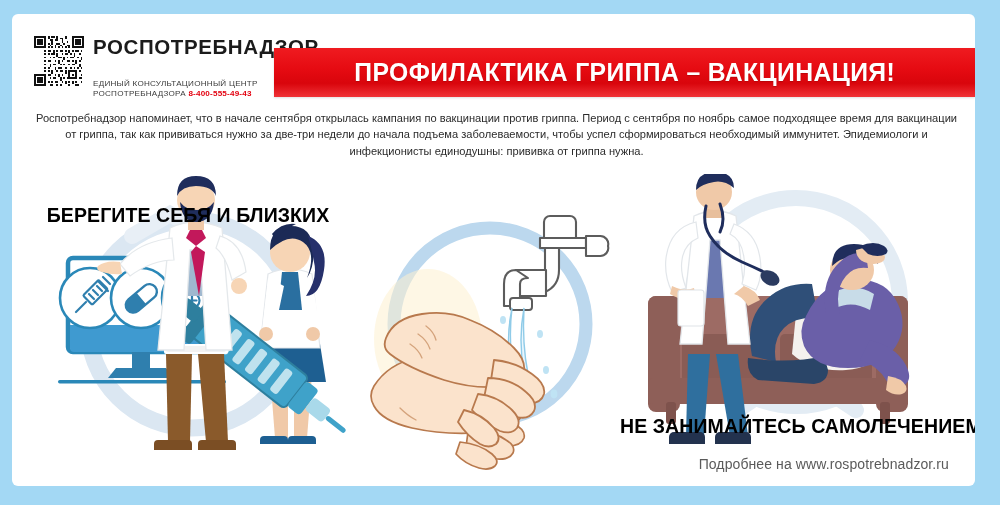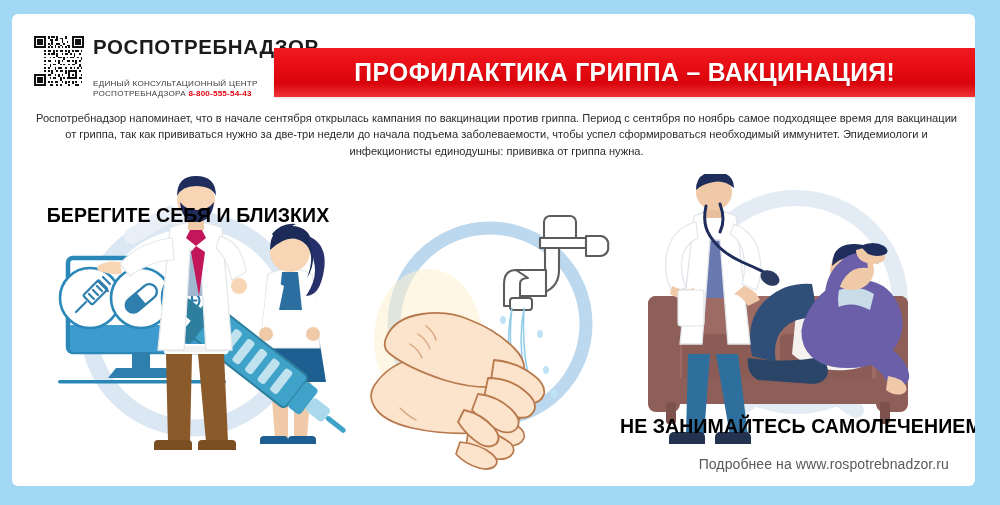--- a/index.html
+++ b/index.html
@@ -223,21 +223,21 @@
               <rect x="20" y="28" width="1" height="1"></rect>
             <rect x="24" y="28" width="2" height="1"></rect>
           </g>
         </svg>
       </span>
       <div class="logo-text">
         <div class="logo-title">РОСПОТРЕБНАДЗОР</div>
         <div class="logo-sub">
           <span>ЕДИНЫЙ КОНСУЛЬТАЦИОННЫЙ ЦЕНТР</span><br>
           <span>РОСПОТРЕБНАДЗОРА</span>
-          <span class="phone">8-800-555-54-43</span>
+          <span class="phone">8-400-555-49-43</span>
         </div>
       </div>
     </div>
 
     <div class="banner">
       <div class="banner-text">ПРОФИЛАКТИКА ГРИППА – ВАКЦИНАЦИЯ!</div>
     </div>
   </div>
 
   <div class="lede">Роспотребнадзор напоминает, что в начале сентября открылась кампания по вакцинации против гриппа. Период с сентября по ноябрь самое подходящее время для вакцинации от гриппа, так как прививаться нужно за две-три недели до начала подъема заболеваемости, чтобы успел сформироваться необходимый иммунитет. Эпидемиологи и инфекционисты единодушны: прививка от гриппа нужна.</div>

